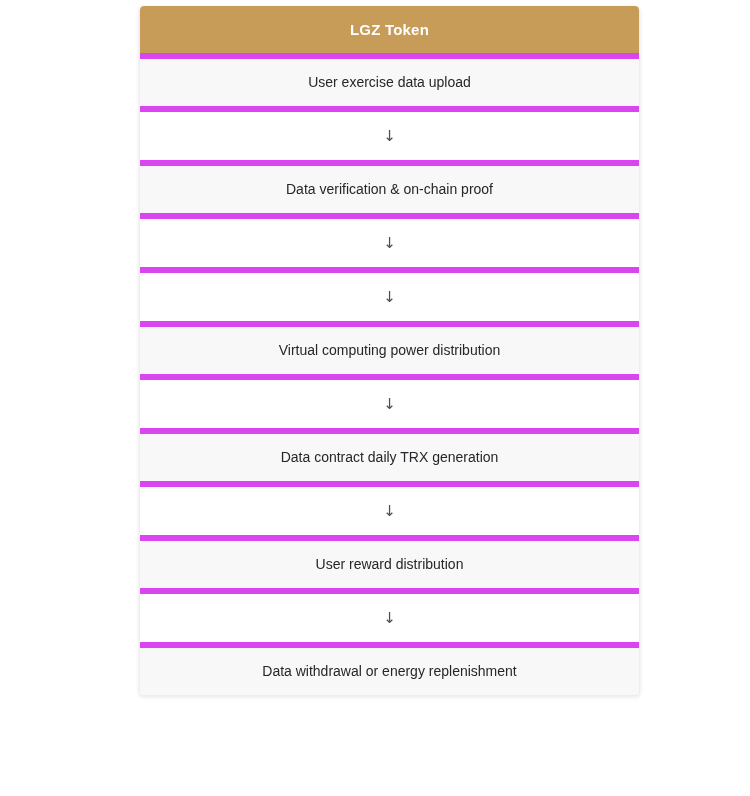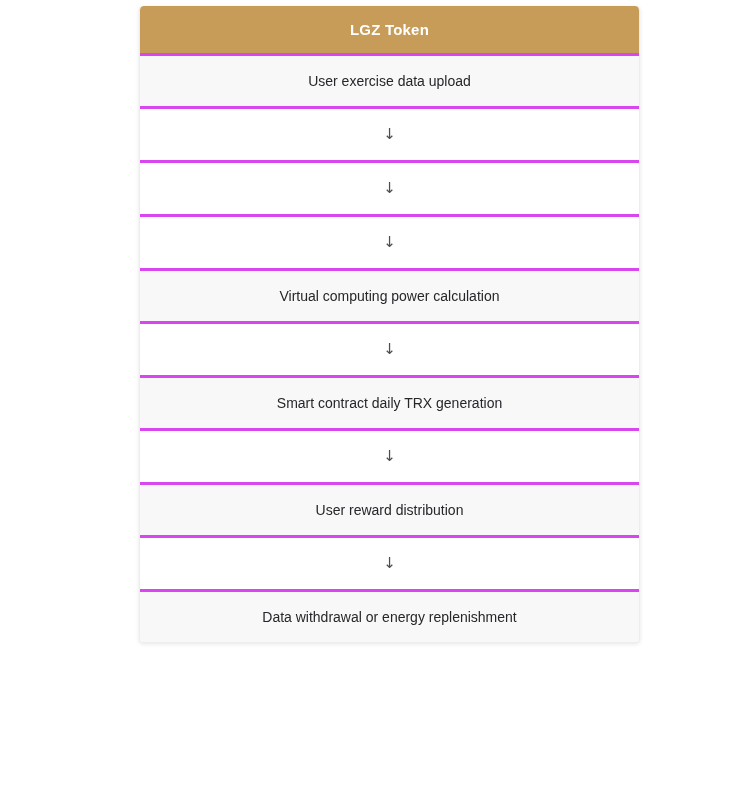--- a/index.html
+++ b/index.html
@@ -45,21 +45,21 @@
     font-size: 15px;
     font-weight: bold;
     text-align: center;
     height: 47px;
     line-height: 47px;
     letter-spacing: 0.2px;
     border-radius: 4px 4px 0 0;
   }
 
   .flow-row {
-    border-top: 3px solid #d946ef;
+    border-top: 6px solid #d946ef;
     box-sizing: border-box;
     text-align: center;
     display: flex;
     align-items: center;
     justify-content: center;
   }
 
   .flow-row.step {
     background: #f8f8f8;
     min-height: 53px;
@@ -99,34 +99,37 @@
 
     <div class="flow-header">LGZ Token</div>
 
     <div id="flow-rows">
         <div class="flow-row step">
           <div class="step-text"><span>User exercise data upload</span></div>
         </div>
         <div class="flow-row arrow">
           <span class="arrow-glyph">↓</span>
         </div>
+        <div class="flow-row step">
+          <div class="step-text"><span>Data verification &amp; on-chain proof</span></div>
+        </div>
         <div class="flow-row arrow">
           <span class="arrow-glyph">↓</span>
         </div>
         <div class="flow-row arrow">
           <span class="arrow-glyph">↓</span>
         </div>
         <div class="flow-row step">
-          <div class="step-text"><span>Virtual computing power calculation</span></div>
+          <div class="step-text"><span>Virtual computing power distribution</span></div>
         </div>
         <div class="flow-row arrow">
           <span class="arrow-glyph">↓</span>
         </div>
         <div class="flow-row step">
-          <div class="step-text"><span>Smart contract daily TRX generation</span></div>
+          <div class="step-text"><span>Data contract daily TRX generation</span></div>
         </div>
         <div class="flow-row arrow">
           <span class="arrow-glyph">↓</span>
         </div>
         <div class="flow-row step">
           <div class="step-text"><span>User reward distribution</span></div>
         </div>
         <div class="flow-row arrow">
           <span class="arrow-glyph">↓</span>
         </div>

